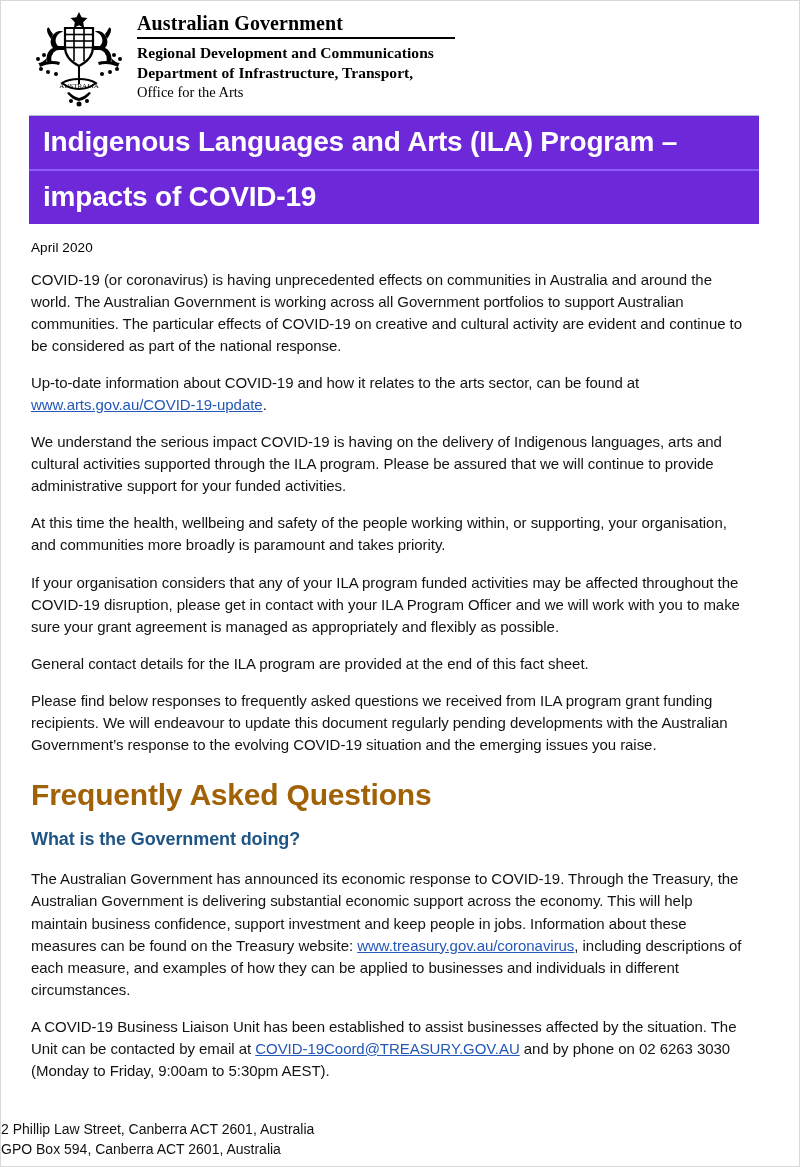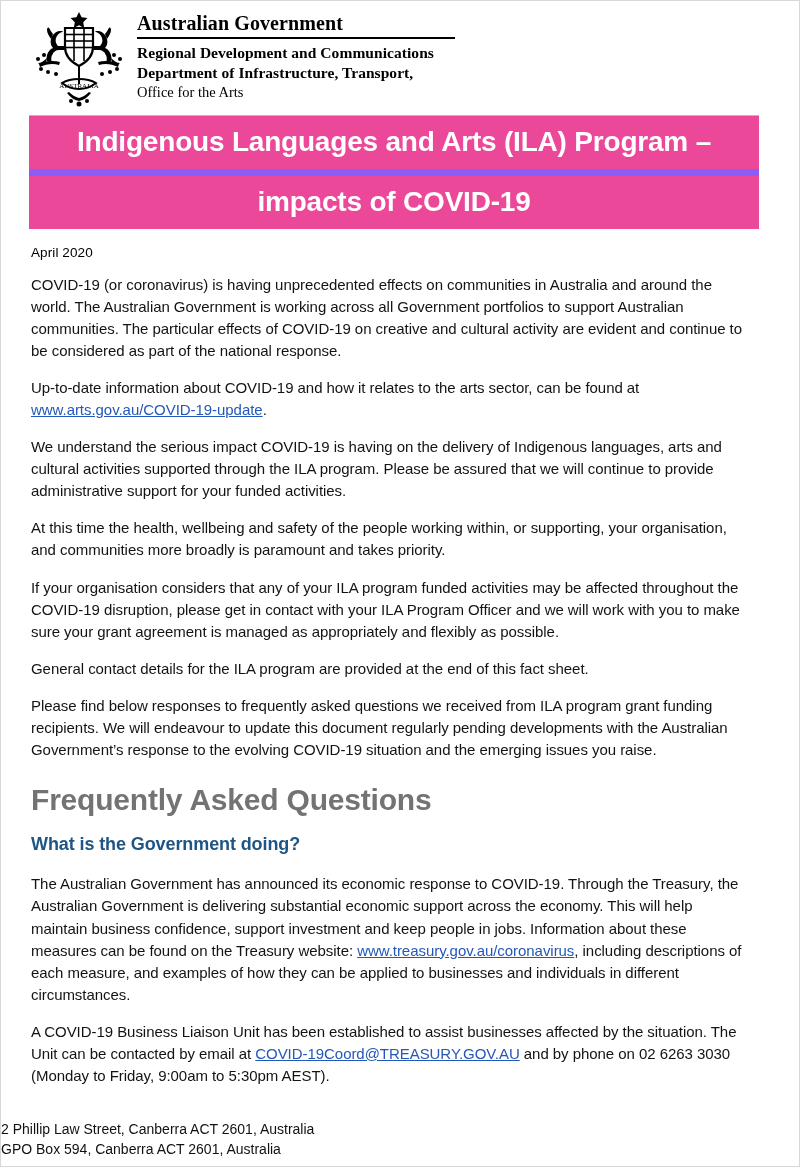--- a/index.html
+++ b/index.html
@@ -65,34 +65,33 @@
   .office-line {
     font-size: 14.5px;
     font-weight: normal;
     line-height: 1.3;
     margin-top: 1px;
   }
 
   
   .title-banner {
     margin: 6px 40px 8px 28px;
-    background: #ec4899;
+    background: #6d28d9;
     color: #ffffff;
     border-top: 1px solid #a8bfd4;
-    text-align: center;
   }
   .title-line {
     font-size: 28px;
     font-weight: bold;
     line-height: 1.0;
     padding: 12px 14px 13px 14px;
     letter-spacing: -0.2px;
   }
   .title-line + .title-line {
-    border-top: 7px solid #8b5cf6;
+    border-top: 2px solid #8b5cf6;
   }
 
   
   .body-wrap {
     padding: 0 48px 0 30px;
   }
   .date-line {
     font-size: 13.5px;
     font-weight: normal;
     margin: 16px 0 14px 0;
@@ -105,21 +104,21 @@
     color: #131313;
     letter-spacing: -0.05px;
   }
 
   a.link {
     color: #2458b8;
     text-decoration: underline;
   }
 
   h1.faq-heading {
-    color: #737373;
+    color: #a16207;
     font-size: 30px;
     font-weight: bold;
     margin: 22px 0 18px 0;
     letter-spacing: -0.2px;
     line-height: 1.1;
   }
   h2.sub-heading {
     color: #1f5584;
     font-size: 18px;
     font-weight: bold;

